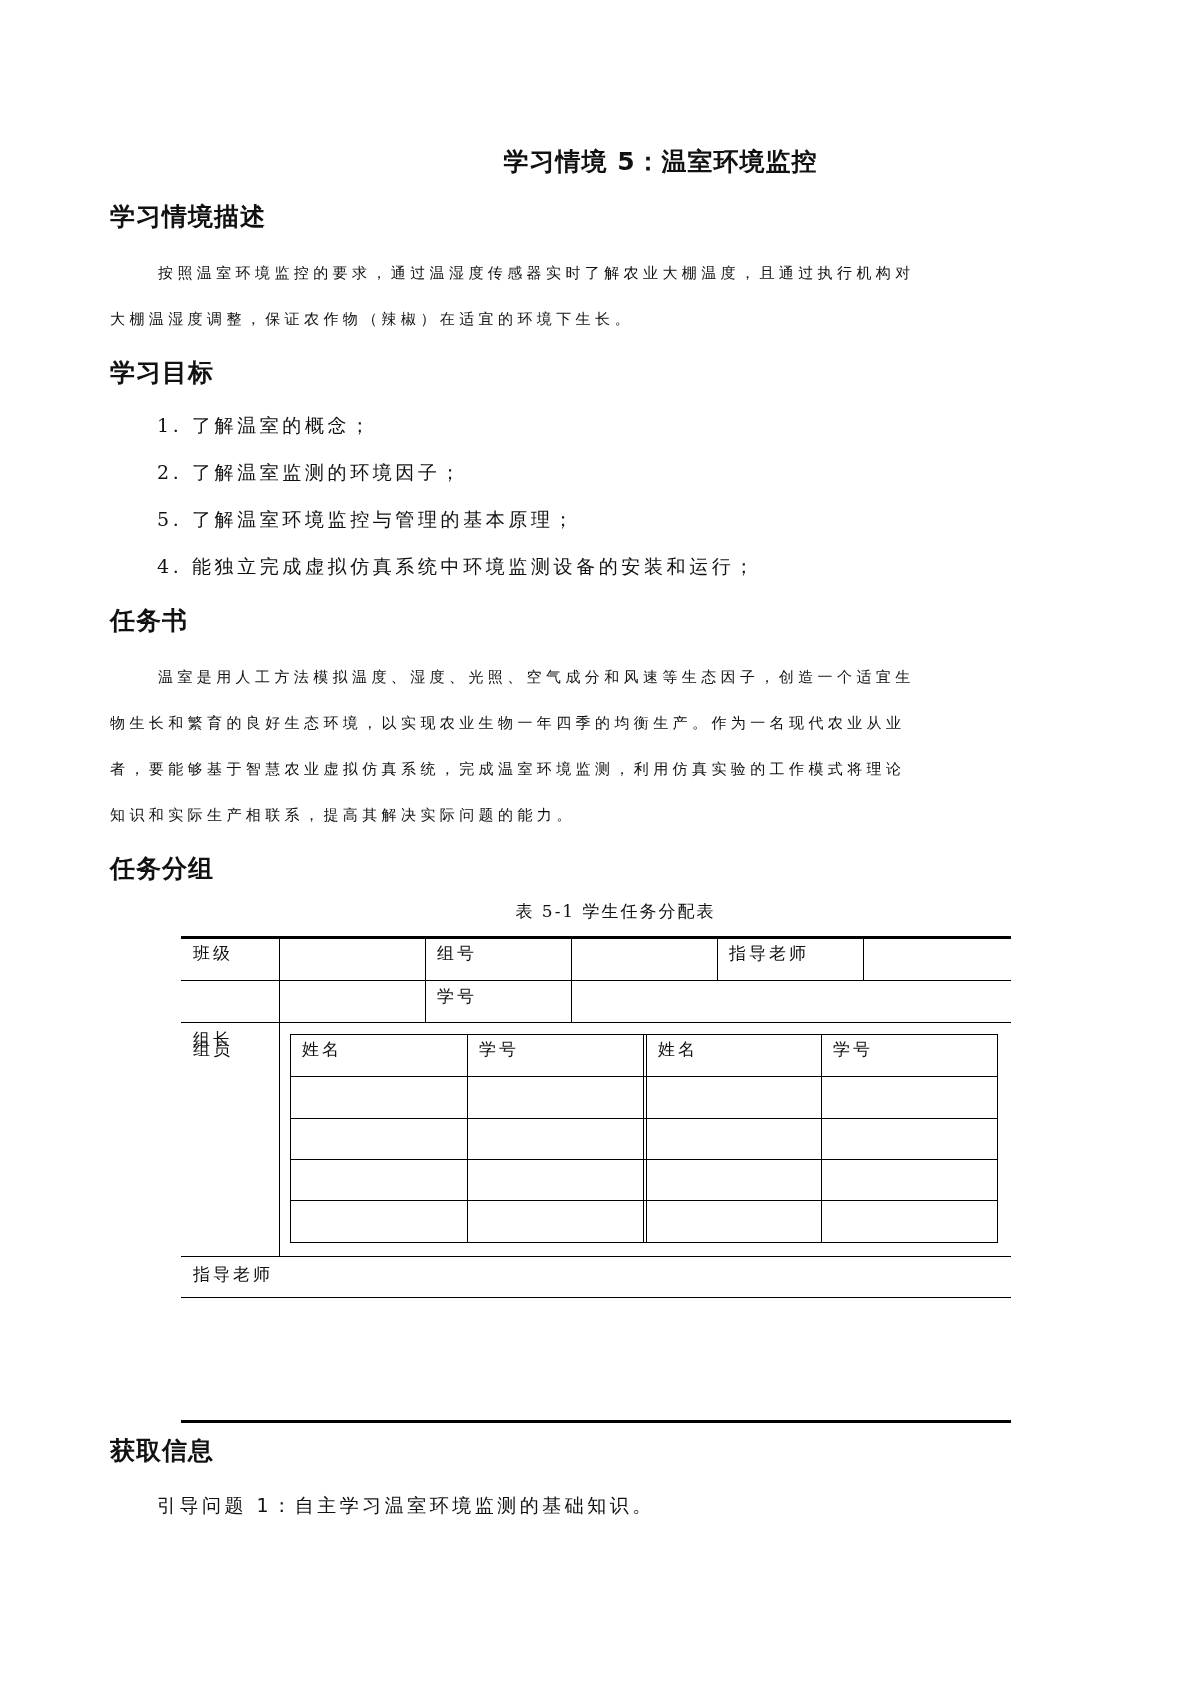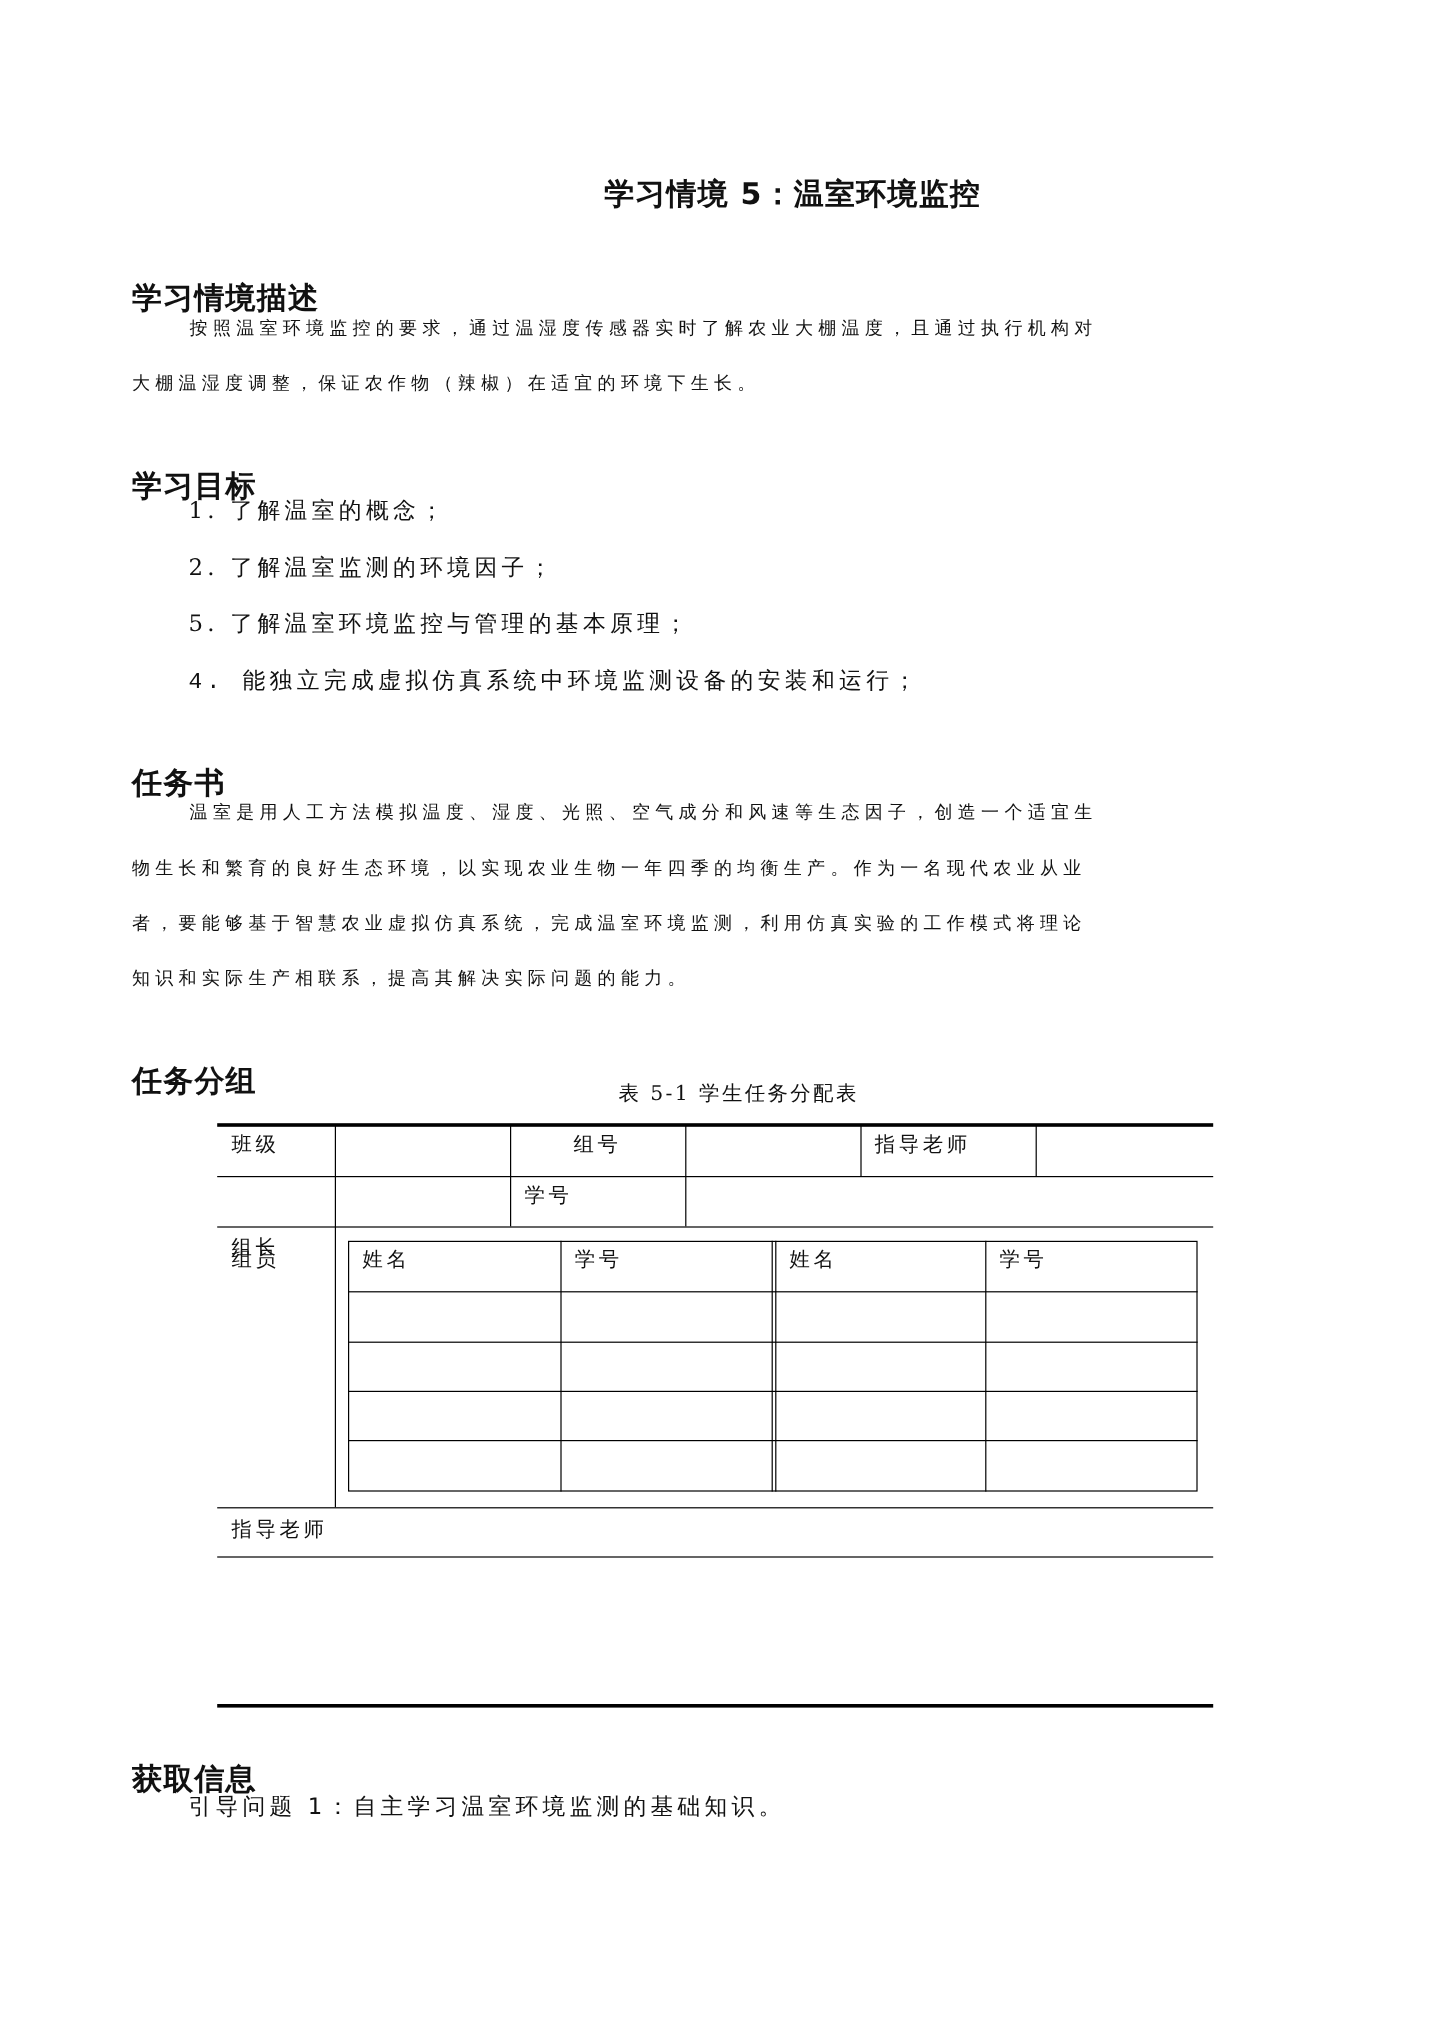--- a/index.html
+++ b/index.html
@@ -1,19 +1,19 @@
 <!DOCTYPE html>
 <html><head>
 <meta charset="utf-8">
 <style>
   html, body { margin: 0; padding: 0; background: #ffffff; }
   body { width: 1191px; height: 1684px; position: relative; overflow: hidden; color: #111; }
   .abs { position: absolute; }
   .title { left: 0; width: 1191px; top: 145px; text-align: center; font-family: "DejaVu Sans", sans-serif; font-weight: bold; font-size: 25px; letter-spacing: 1px; padding-left: 130px; box-sizing: border-box; }
-  .h2 { left: 110px; font-family: "DejaVu Sans", sans-serif; font-weight: bold; font-size: 25px; letter-spacing: 1px; margin-top: 32px; }
+  .h2 { left: 110px; font-family: "DejaVu Sans", sans-serif; font-weight: bold; font-size: 25px; letter-spacing: 1px; }
   .para { left: 110px; width: 980px; font-family: "DejaVu Serif", serif; font-size: 15px; line-height: 46px; letter-spacing: 4.4px; text-indent: 48px; text-align: justify; }
   .li { left: 157px; font-family: "DejaVu Serif", serif; font-size: 19px; letter-spacing: 3.6px; }
   .caption { left: 0; width: 1191px; top: 900px; text-align: center; font-family: "DejaVu Serif", serif; font-size: 17px; letter-spacing: 2px; padding-left: 40px; box-sizing: border-box; }
   .line { background: #000; }
   .cell { font-family: "DejaVu Serif", serif; font-size: 17px; letter-spacing: 3px; }
   .guide { left: 157px; top: 1493px; font-family: "DejaVu Serif", serif; font-size: 19px; letter-spacing: 3.5px; }
   .guide b { font-family: "DejaVu Sans", sans-serif; font-weight: normal; }
 </style>
 </head>
 <body>
@@ -21,21 +21,21 @@
 <div class="abs title">学习情境 5：温室环境监控</div>
 
 <div class="abs h2" style="top:200px;">学习情境描述</div>
 <div class="abs para" style="top:250px; text-indent:48px;">按照温室环境监控的要求，通过温湿度传感器实时了解农业大棚温度，且通过执行机构对</div>
 <div class="abs para" style="top:296px; text-indent:0;">大棚温湿度调整，保证农作物（辣椒）在适宜的环境下生长。</div>
 
 <div class="abs h2" style="top:356px;">学习目标</div>
 <div class="abs li" style="top:413px;">1. 了解温室的概念；</div>
 <div class="abs li" style="top:460px;">2. 了解温室监测的环境因子；</div>
 <div class="abs li" style="top:507px;">5. 了解温室环境监控与管理的基本原理；</div>
-<div class="abs li" style="top:554px;font-family:Liberation Mono, monospace;">4. 能独立完成虚拟仿真系统中环境监测设备的安装和运行；</div>
+<div class="abs li" style="top:554px;">4. 能独立完成虚拟仿真系统中环境监测设备的安装和运行；</div>
 
 <div class="abs h2" style="top:604px;">任务书</div>
 <div class="abs para" style="top:654px;">温室是用人工方法模拟温度、湿度、光照、空气成分和风速等生态因子，创造一个适宜生</div>
 <div class="abs para" style="top:700px; text-indent:0;">物生长和繁育的良好生态环境，以实现农业生物一年四季的均衡生产。作为一名现代农业从业</div>
 <div class="abs para" style="top:746px; text-indent:0;">者，要能够基于智慧农业虚拟仿真系统，完成温室环境监测，利用仿真实验的工作模式将理论</div>
 <div class="abs para" style="top:792px; text-indent:0;">知识和实际生产相联系，提高其解决实际问题的能力。</div>
 
 <div class="abs h2" style="top:852px;">任务分组</div>
 <div class="abs caption">表 5-1  学生任务分配表</div>
 
@@ -57,21 +57,21 @@
   <div class="abs line" style="left:290px; top:1118px; width:708px; height:1px;"></div>
   <div class="abs line" style="left:290px; top:1159px; width:708px; height:1px;"></div>
   <div class="abs line" style="left:290px; top:1200px; width:708px; height:1px;"></div>
   <div class="abs line" style="left:467px; top:1034px; width:1px; height:209px;"></div>
   <div class="abs line" style="left:643px; top:1034px; width:1px; height:209px;"></div>
   <div class="abs line" style="left:646px; top:1034px; width:1px; height:209px;"></div>
   <div class="abs line" style="left:821px; top:1034px; width:1px; height:209px;"></div>
 
   <div class="abs cell" style="left:193px; top:942px;">班级</div>
   <div class="abs" style="left:280px; top:939px; width:144px; height:40px;"></div>
-  <div class="abs cell" style="left:437px; top:942px;margin-left:41px;">组号</div>
+  <div class="abs cell" style="left:437px; top:942px;">组号</div>
   <div class="abs" style="left:572px; top:939px; width:144px; height:40px;"></div>
   <div class="abs cell" style="left:729px; top:942px;">指导老师</div>
   <div class="abs" style="left:864px; top:939px; width:146px; height:40px;"></div>
 
   <div class="abs cell" style="left:193px; top:985px;margin-top:43px;">组长</div>
   <div class="abs" style="left:280px; top:981px; width:144px; height:40px;"></div>
   <div class="abs cell" style="left:437px; top:985px;">学号</div>
   <div class="abs" style="left:572px; top:981px; width:438px; height:40px;"></div>
 
   <div class="abs cell" style="left:193px; top:1038px;text-align:right;">组员</div>

